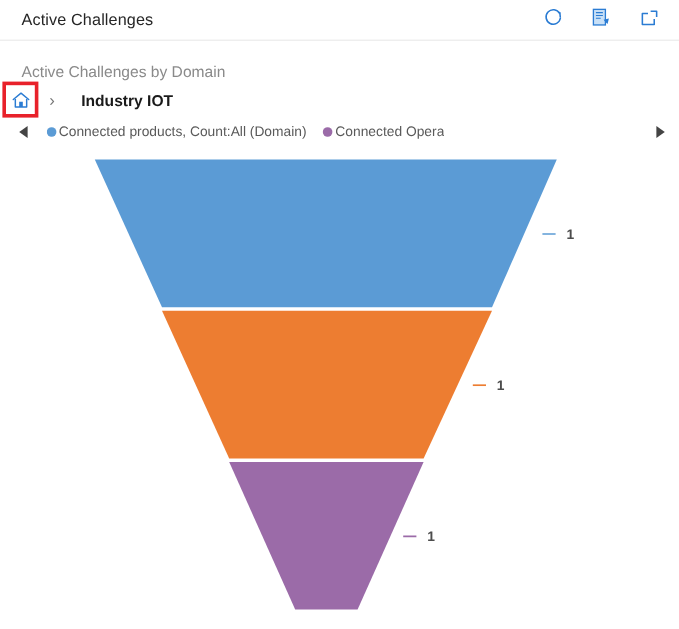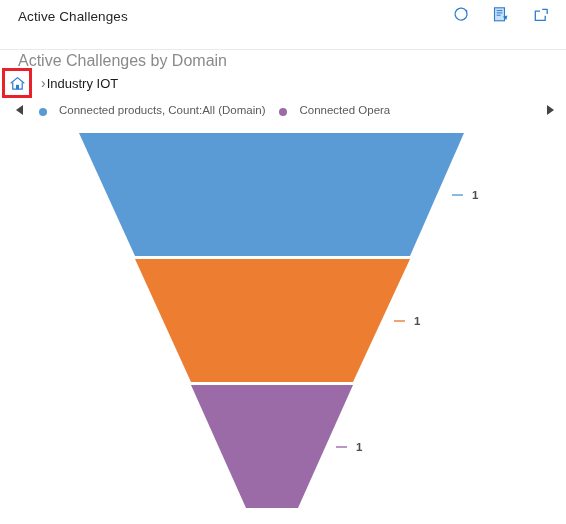--- a/index.html
+++ b/index.html
@@ -13,21 +13,21 @@
     font-family: "Liberation Sans", sans-serif;
     overflow: hidden;
     position: relative;
   }
 
   
   .header {
     position: absolute;
     left: 0; top: 0;
     width: 566px;
-    height: 50px;
+    height: 34px;
     border-bottom: 1px solid #eaeaea;
     box-sizing: border-box;
   }
   .header-title {
     position: absolute;
     left: 18px;
     top: 9px;
     font-size: 13.5px;
     color: #262626;
     letter-spacing: 0.1px;
@@ -45,21 +45,21 @@
     height: 18px;
     display: block;
     cursor: pointer;
   }
 
   
   .chart-title {
     position: absolute;
     left: 18px;
     top: 52px;
-    font-size: 16px;
+    font-size: 13px;
     color: #8a8a8a;
   }
 
   
   .breadcrumb {
     position: absolute;
     left: 0;
     top: 66px;
     height: 34px;
     display: flex;
@@ -78,23 +78,23 @@
     cursor: pointer;
   }
   .home-icon { width: 17px; height: 17px; display:block; }
   .bc-sep {
     margin-left: 9px;
     font-size: 14px;
     color: #777;
     line-height: 1;
   }
   .bc-current {
-    margin-left: 1px;
+    margin-left: 22px;
     font-size: 13px;
-    font-weight: normal;
+    font-weight: bold;
     color: #1a1a1a;
   }
 
   
   .legend {
     position: absolute;
     left: 0;
     top: 101px;
     width: 566px;
     height: 17px;
@@ -122,22 +122,22 @@
   .legend-items {
     display: flex;
     align-items: center;
     margin-left: 16px;
     gap: 14px;
     overflow: hidden;
     white-space: nowrap;
   }
   .legend-item {
     display: flex;
-    align-items: flex-end;
-    gap: 12px;
+    align-items: center;
+    gap: 2px;
     cursor: pointer;
   }
   .legend-dot {
     width: 8px; height: 8px;
     border-radius: 50%;
     flex: none;
   }
   .legend-label {
     font-size: 11.5px;
     color: #5a5a5a;

